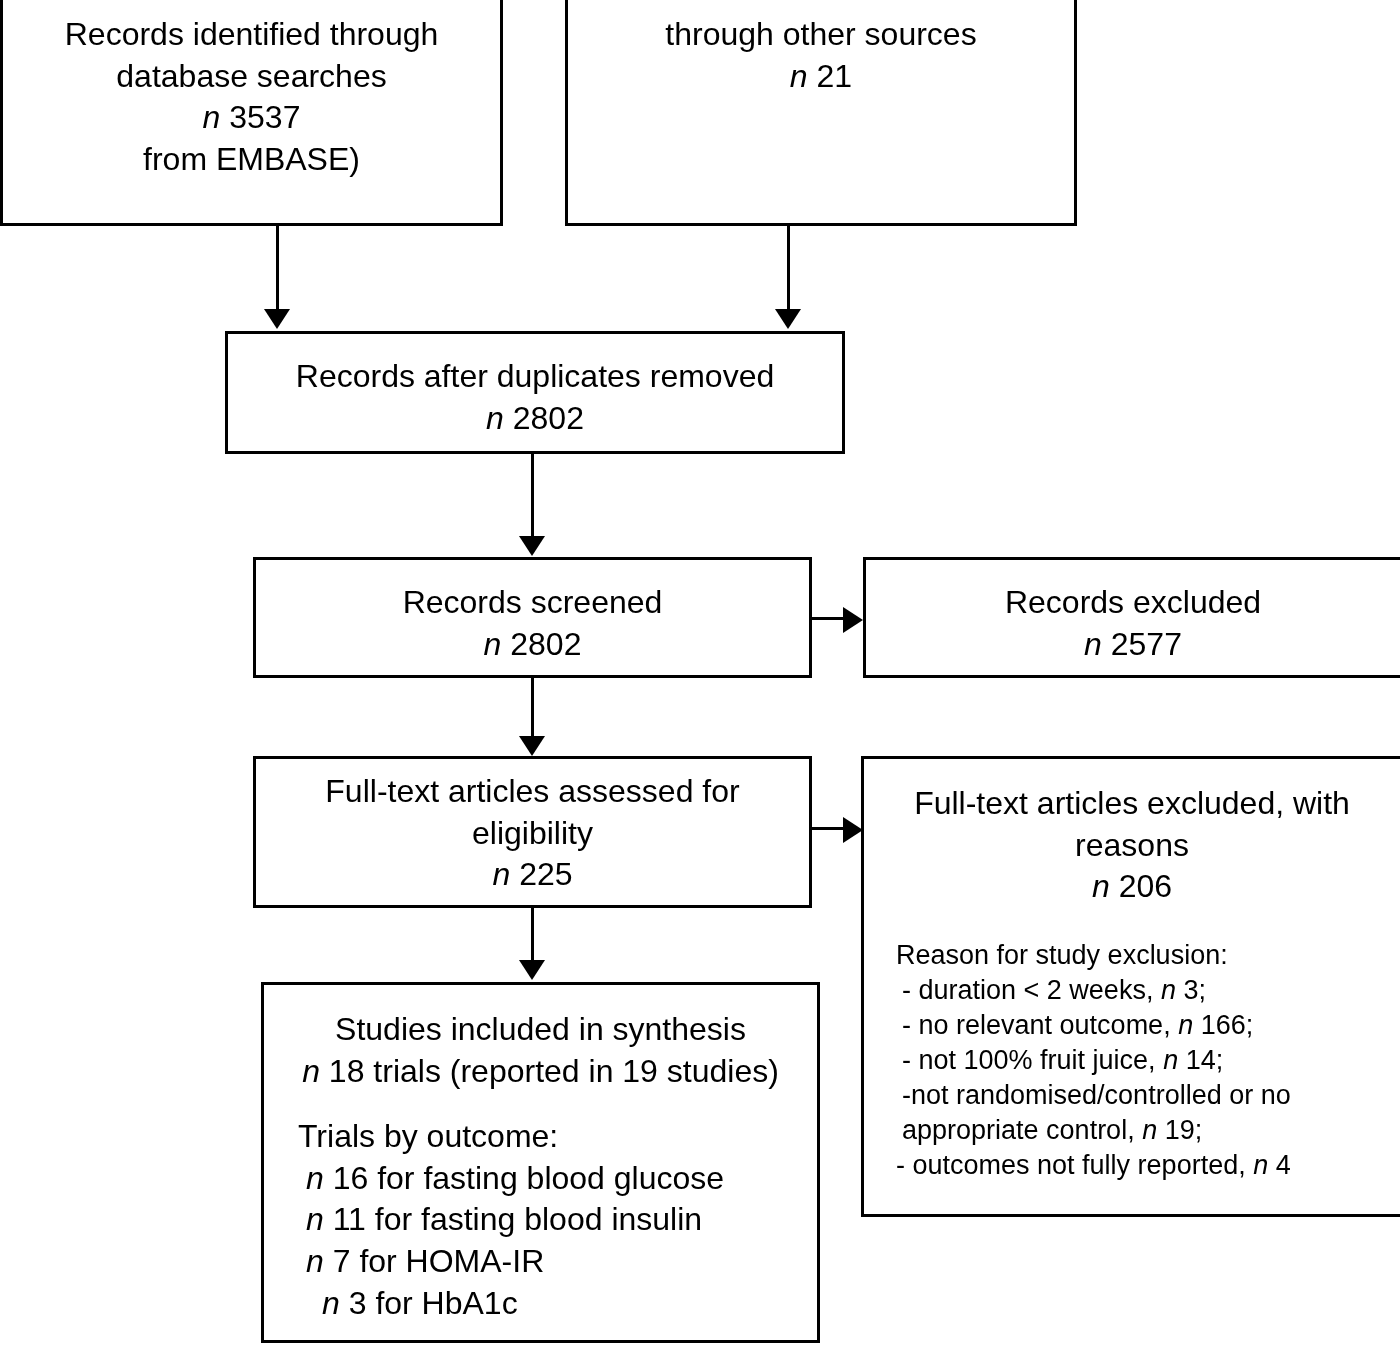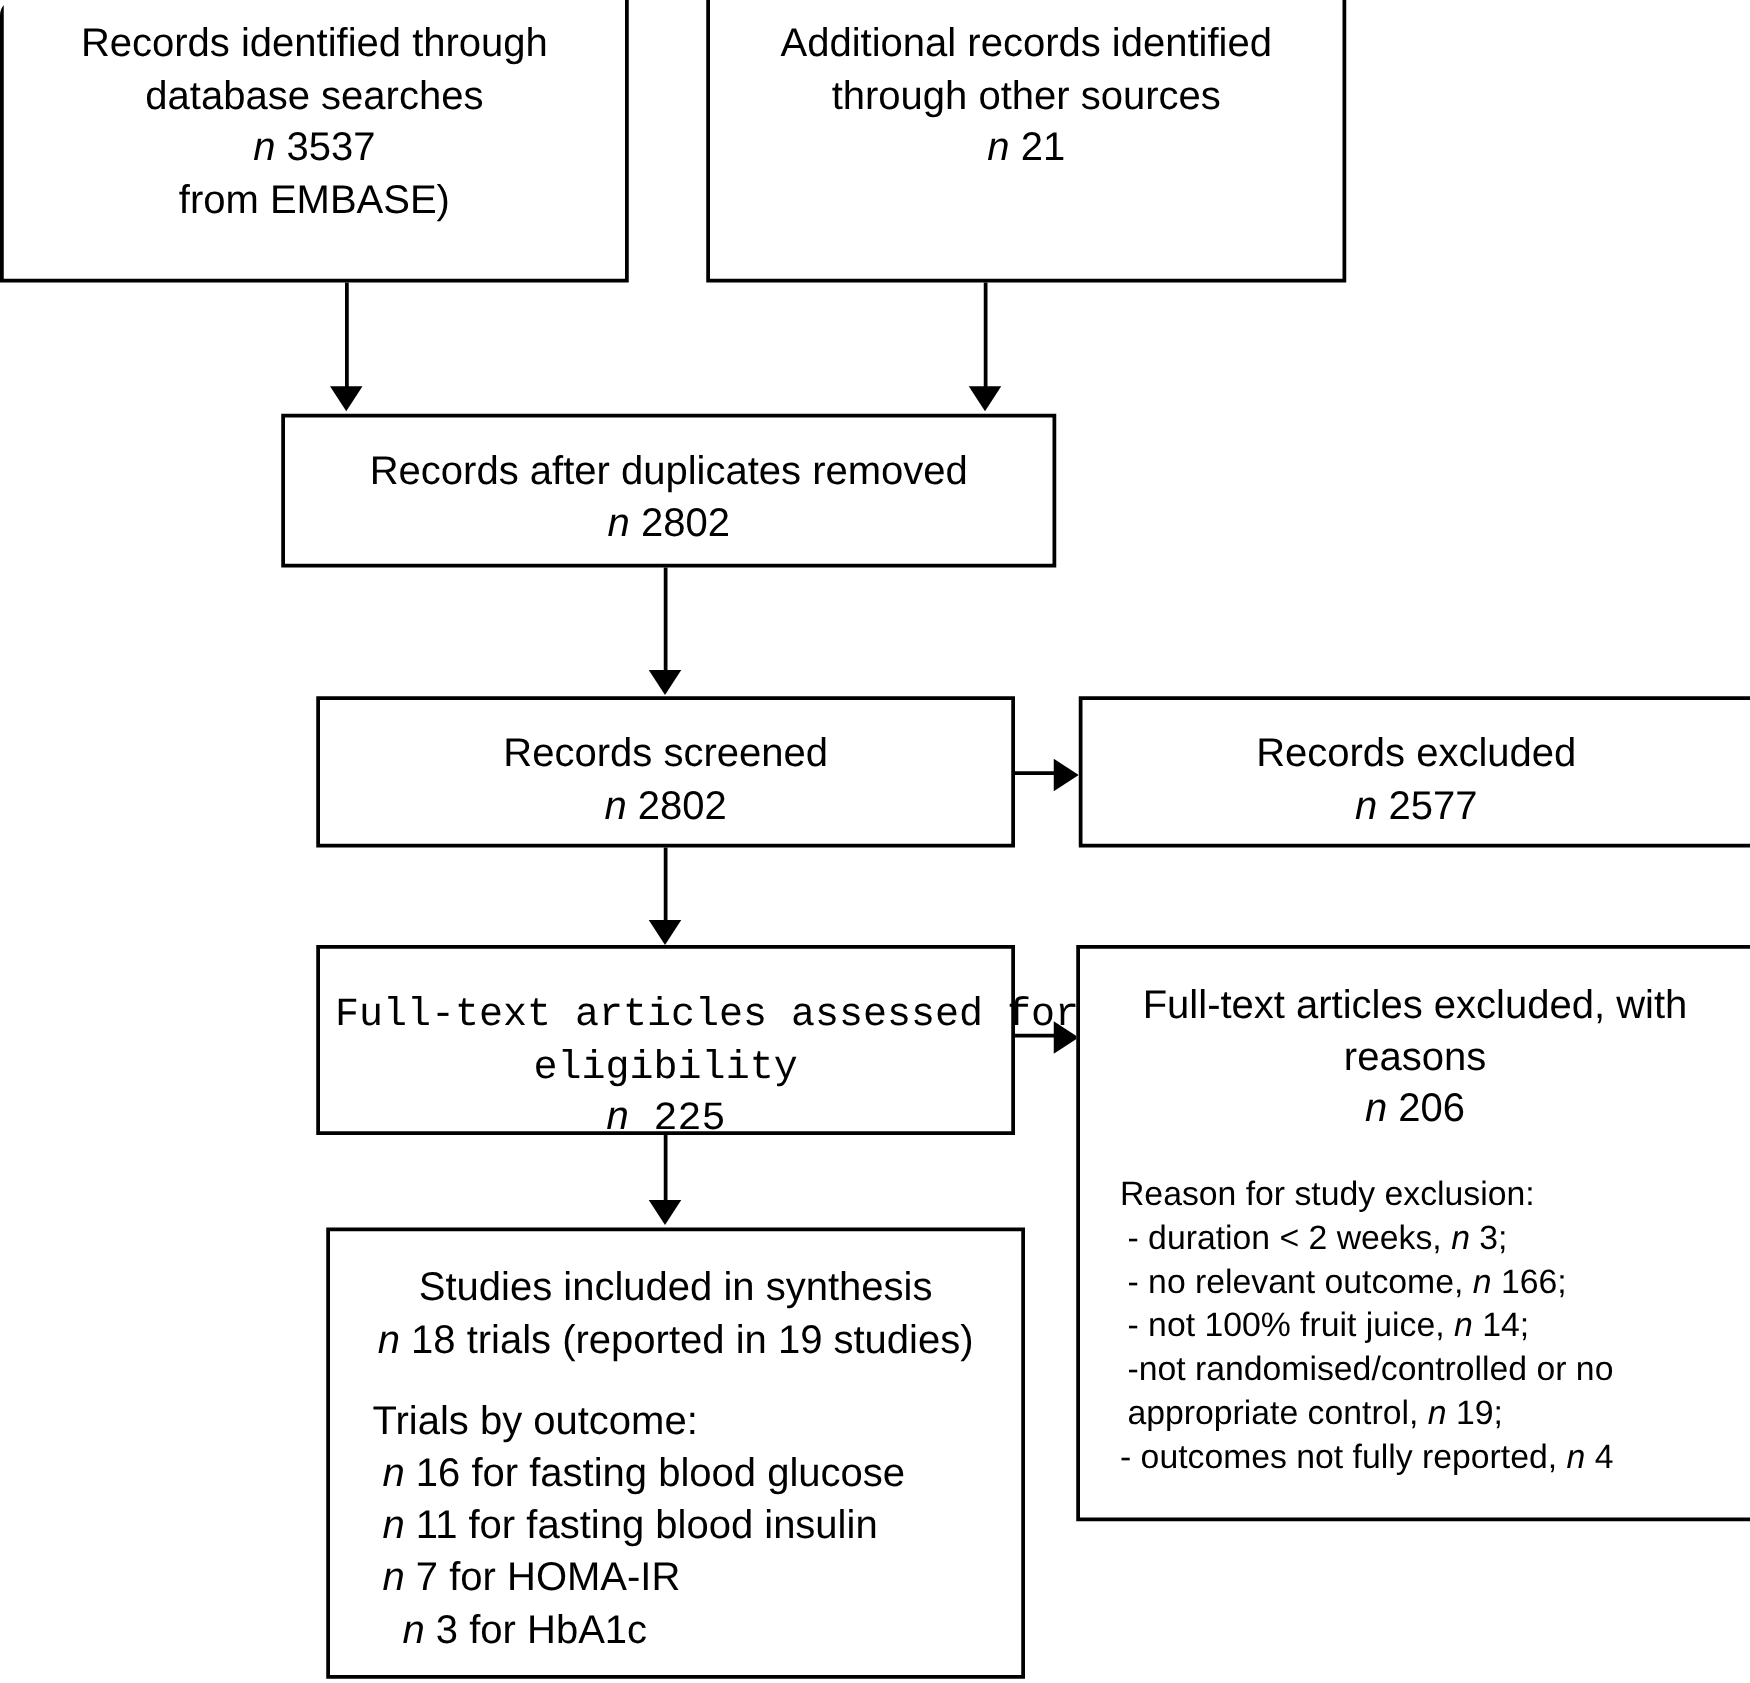--- a/index.html
+++ b/index.html
@@ -11,21 +11,20 @@
   body {
     font-family: "Liberation Sans", sans-serif;
     color: #000000;
   }
   #canvas {
     position: relative;
     width: 1400px;
     height: 1346px;
     background: #ffffff;
     overflow: hidden;
-    border-radius: 12px;
   }
   .box {
     position: absolute;
     box-sizing: border-box;
     border: 3px solid #000000;
     background: #ffffff;
   }
   .box-inner {
     position: absolute;
     left: 0;
@@ -84,21 +83,20 @@
       <div class="line">
         <span class="ital">n</span>
         <span>3537</span>
       </div>
       <div class="line">from EMBASE)</div>
     </div>
   </div>
 
   <div class="box" style="left:565px; top:-3px; width:512px; height:229px;">
     <div class="box-inner center t32">
-      <div class="line">Additional records identified</div>
       <div class="line">through other sources</div>
       <div class="line">
         <span class="ital">n</span>
         <span>21</span>
       </div>
     </div>
   </div>
 
   <div class="vline" style="left:276px; top:226px; height:85px;"></div>
   <div class="arrow-down" style="left:264px; top:309px;"></div>
@@ -139,21 +137,21 @@
         <span class="ital">n</span>
         <span>2577</span>
       </div>
     </div>
   </div>
 
   <div class="vline" style="left:531px; top:678px; height:62px;"></div>
   <div class="arrow-down" style="left:519px; top:736px;"></div>
 
   <div class="box" style="left:253px; top:756px; width:559px; height:152px;">
-    <div class="box-inner center t32" style="padding-top:32px;font-family:Liberation Mono, monospace;">
+    <div class="box-inner center t32" style="padding-top:12px;">
       <div class="line">Full-text articles assessed for</div>
       <div class="line">eligibility</div>
       <div class="line">
         <span class="ital">n</span>
         <span>225</span>
       </div>
     </div>
   </div>
 
   <div class="hline" style="left:812px; top:827px; width:40px;"></div>

